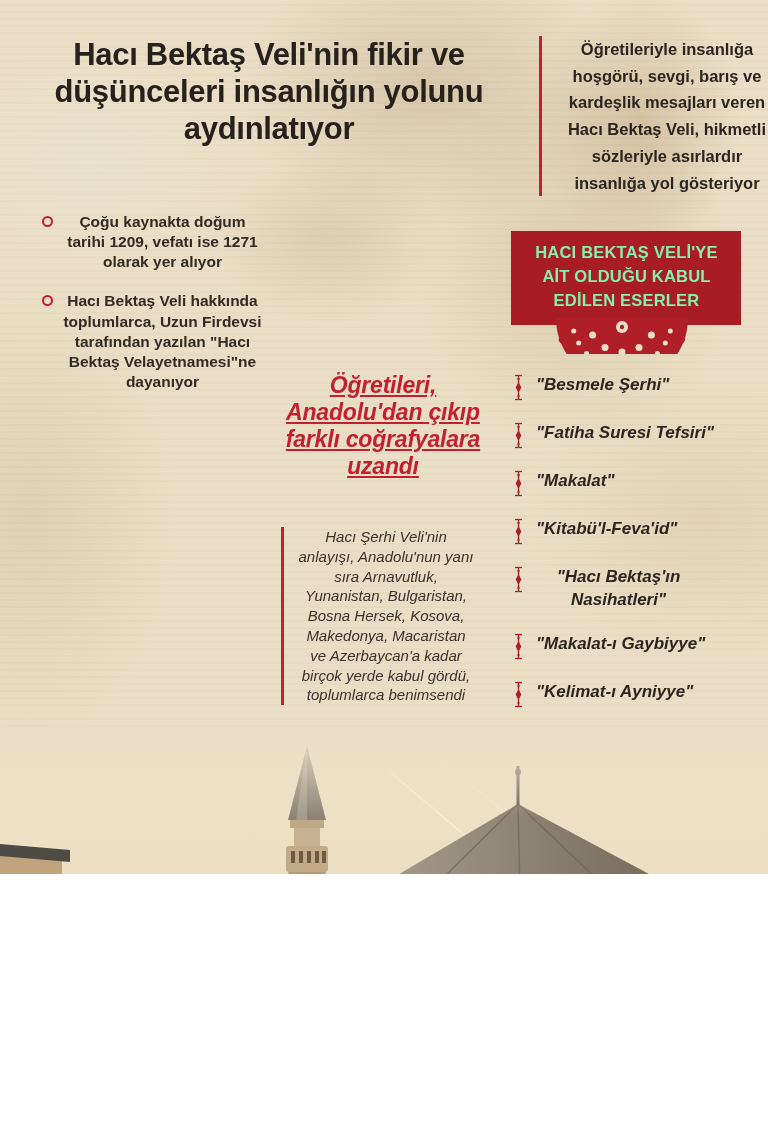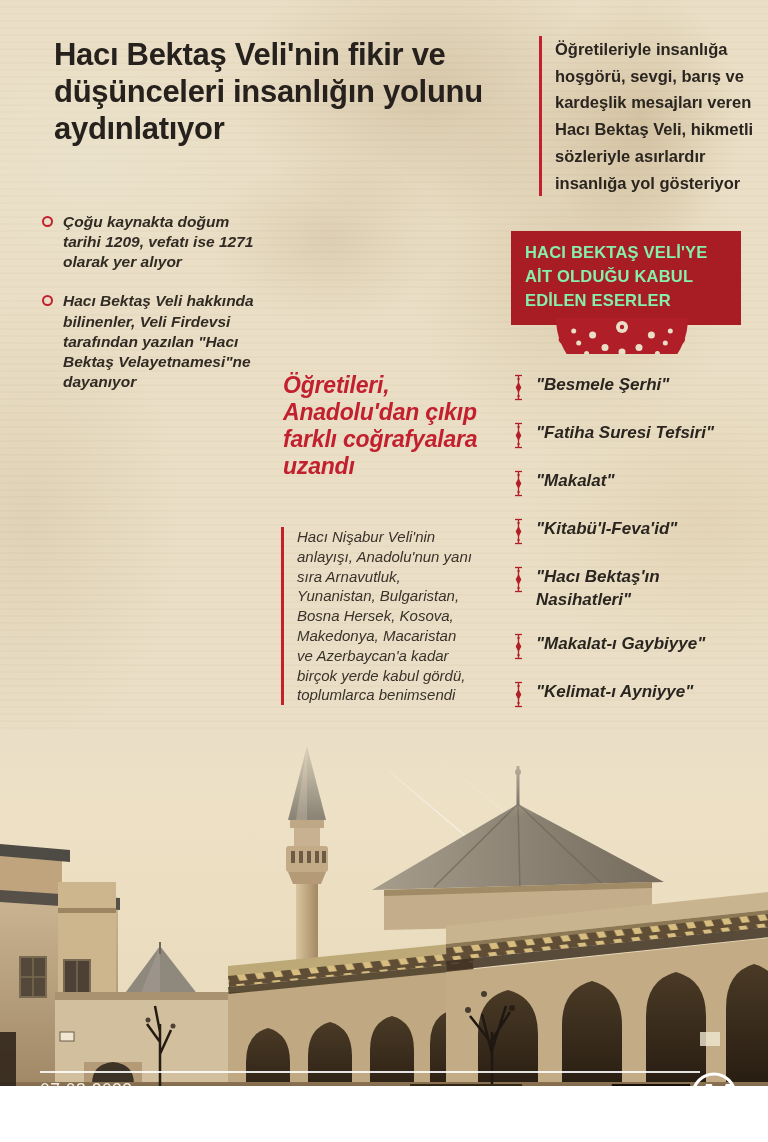--- a/index.html
+++ b/index.html
@@ -1,50 +1,51 @@
 <!DOCTYPE html>
 <html><head>
 <meta charset="utf-8">
 <style>
   html,body{margin:0;padding:0;}
   body{font-family:"Liberation Sans", sans-serif;}
   #canvas{
-    position:relative;width:768px;height:1086px;overflow:hidden;
+    position:relative;width:768px;height:874px;overflow:hidden;
     background-color:#eadfc6;
     background-image:
       radial-gradient(150px 190px at 640px 120px, rgba(150,115,64,.25), transparent 68%),
       radial-gradient(230px 270px at 575px 265px, rgba(150,115,64,.16), transparent 70%),
       radial-gradient(300px 210px at 430px 90px, rgba(139,105,60,.20), transparent 65%),
       radial-gradient(180px 130px at 330px 240px, rgba(139,105,60,.14), transparent 65%),
       radial-gradient(210px 320px at 30px 520px, rgba(150,120,75,.13), transparent 70%),
       radial-gradient(260px 210px at 705px 520px, rgba(205,180,135,.25), transparent 70%),
       radial-gradient(200px 160px at 90px 160px, rgba(235,228,208,.5), transparent 70%),
       repeating-linear-gradient(0deg, rgba(120,90,50,.03) 0 2px, transparent 2px 7px);
+    text-align: center;
   }
   .abs{position:absolute;}
   
   .title{
     left:54px;top:36px;width:430px;
     font-size:31px;font-weight:bold;line-height:1.2;letter-spacing:-.3px;
     color:#26211d;
   }
   
   .col-left{left:42px;top:212px;width:220px;}
   .col-mid{left:263px;top:212px;width:214px;}
-  .bullet-item{display:flex;gap:10px;margin-bottom:19px;font-style:italic;}
+  .bullet-item{display:flex;gap:10px;margin-bottom:19px;}
   .bullet-ring{
     flex:none;width:11px;height:11px;margin-top:4px;box-sizing:border-box;
     border:2.5px solid #c2202e;border-radius:50%;
   }
   .bullet-text{font-size:15.5px;font-weight:bold;line-height:1.3;color:#322b24;}
   
   .mid-heading{
     left:283px;top:372px;width:200px;
     font-size:23px;font-weight:bold;font-style:italic;line-height:1.18;
-    color:#c2202e;letter-spacing:-.2px;
+    color:#c2202e;letter-spacing:-.2px;text-decoration:underline;
   }
   .quote{
     left:281px;top:527px;width:178px;
     border-left:3px solid #c2202e;padding-left:13px;
     font-size:15px;font-style:italic;line-height:1.32;color:#3a322a;
   }
   
   .right-intro{
     left:539px;top:36px;width:224px;
     border-left:3px solid #c2202e;padding-left:13px;
@@ -76,28 +77,28 @@
 
   <div class="abs right-intro">Öğretileriyle insanlığa hoşgörü, sevgi, barış ve kardeşlik mesajları veren Hacı Bektaş Veli, hikmetli sözleriyle asırlardır insanlığa yol gösteriyor</div>
 
   <div class="abs col-left">
     <div class="bullet-item">
       <span class="bullet-ring"></span>
       <span class="bullet-text">Çoğu kaynakta doğum tarihi 1209, vefatı ise 1271 olarak yer alıyor</span>
     </div>
     <div class="bullet-item">
       <span class="bullet-ring"></span>
-      <span class="bullet-text">Hacı Bektaş Veli hakkında bilinenler, Veli Firdevsi tarafından yazılan "Hacı Bektaş Velayetnamesi"ne dayanıyor</span>
+      <span class="bullet-text">Hacı Bektaş Veli hakkında toplumlarca, Uzun Firdevsi tarafından yazılan "Hacı Bektaş Velayetnamesi"ne dayanıyor</span>
     </div>
   </div>
 
 
   <div class="abs mid-heading">Öğretileri, Anadolu'dan çıkıp farklı coğrafyalara uzandı</div>
 
-  <div class="abs quote">Hacı Nişabur Veli'nin anlayışı, Anadolu'nun yanı sıra Arnavutluk, Yunanistan, Bulgaristan, Bosna Hersek, Kosova, Makedonya, Macaristan ve Azerbaycan'a kadar birçok yerde kabul gördü, toplumlarca benimsendi</div>
+  <div class="abs quote">Hacı Şerhi Veli'nin anlayışı, Anadolu'nun yanı sıra Arnavutluk, Yunanistan, Bulgaristan, Bosna Hersek, Kosova, Makedonya, Macaristan ve Azerbaycan'a kadar birçok yerde kabul gördü, toplumlarca benimsendi</div>
 
   <div class="abs badge">HACI BEKTAŞ VELİ'YE AİT OLDUĞU KABUL EDİLEN ESERLER</div>
 
   <svg class="abs lace" width="140" height="36" viewBox="0 0 140 36">
     <path d="M4,0 A66,66 0 0 0 136,0 Z" fill="#b01e28"></path>
     <g fill="#b01e28">
       <circle cx="128" cy="21.2" r="5"></circle>
         <circle cx="117.5" cy="39.9" r="5"></circle>
         <circle cx="101" cy="53.7" r="5"></circle>
       <circle cx="80.8" cy="61.1" r="5"></circle>

